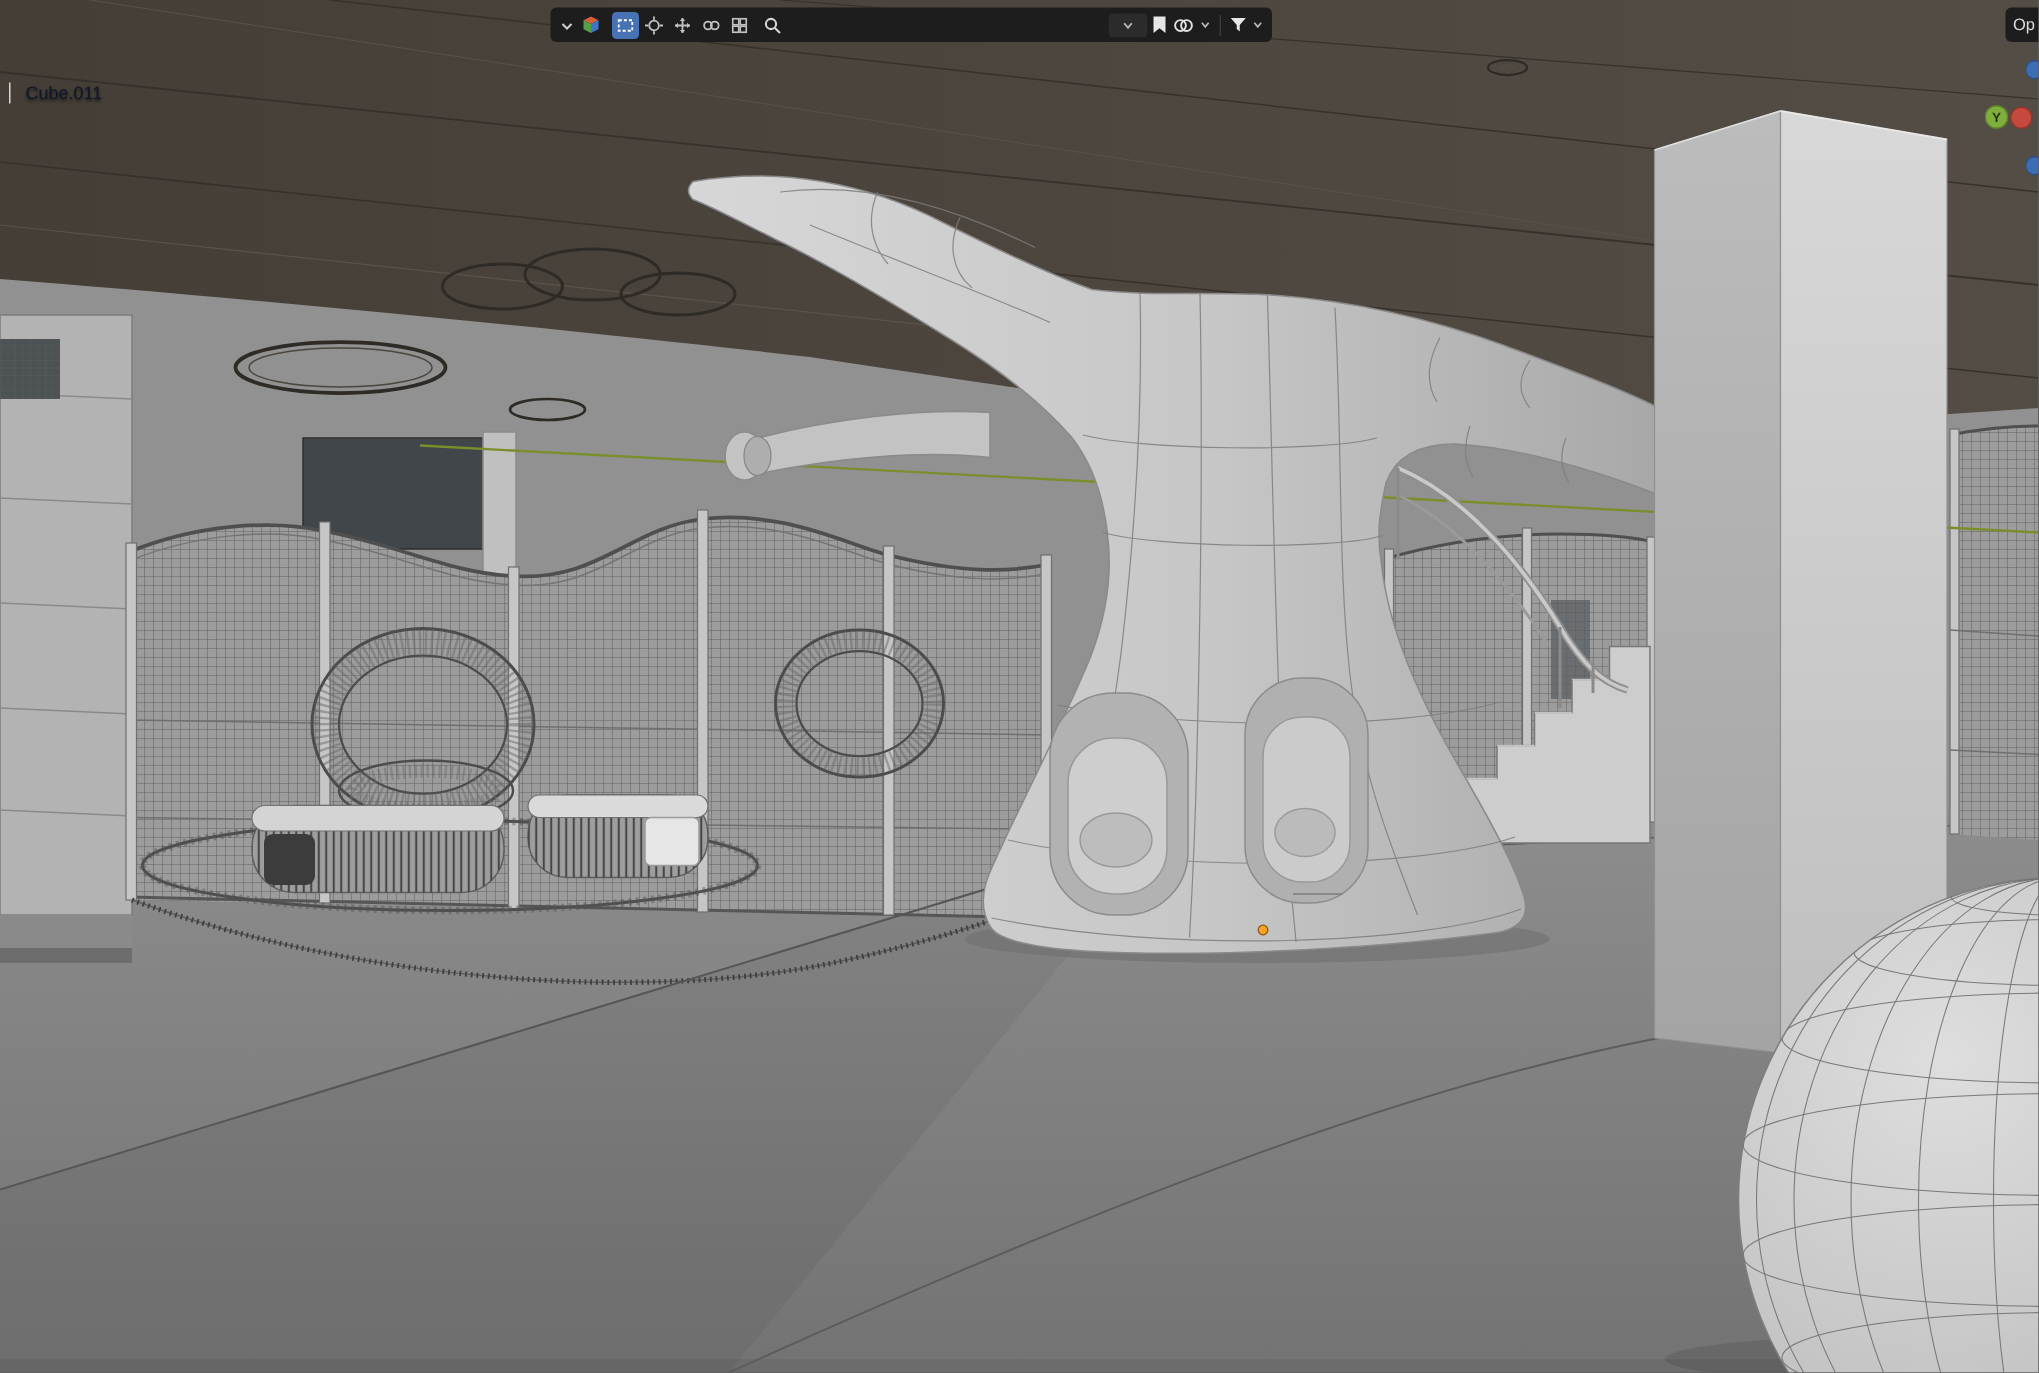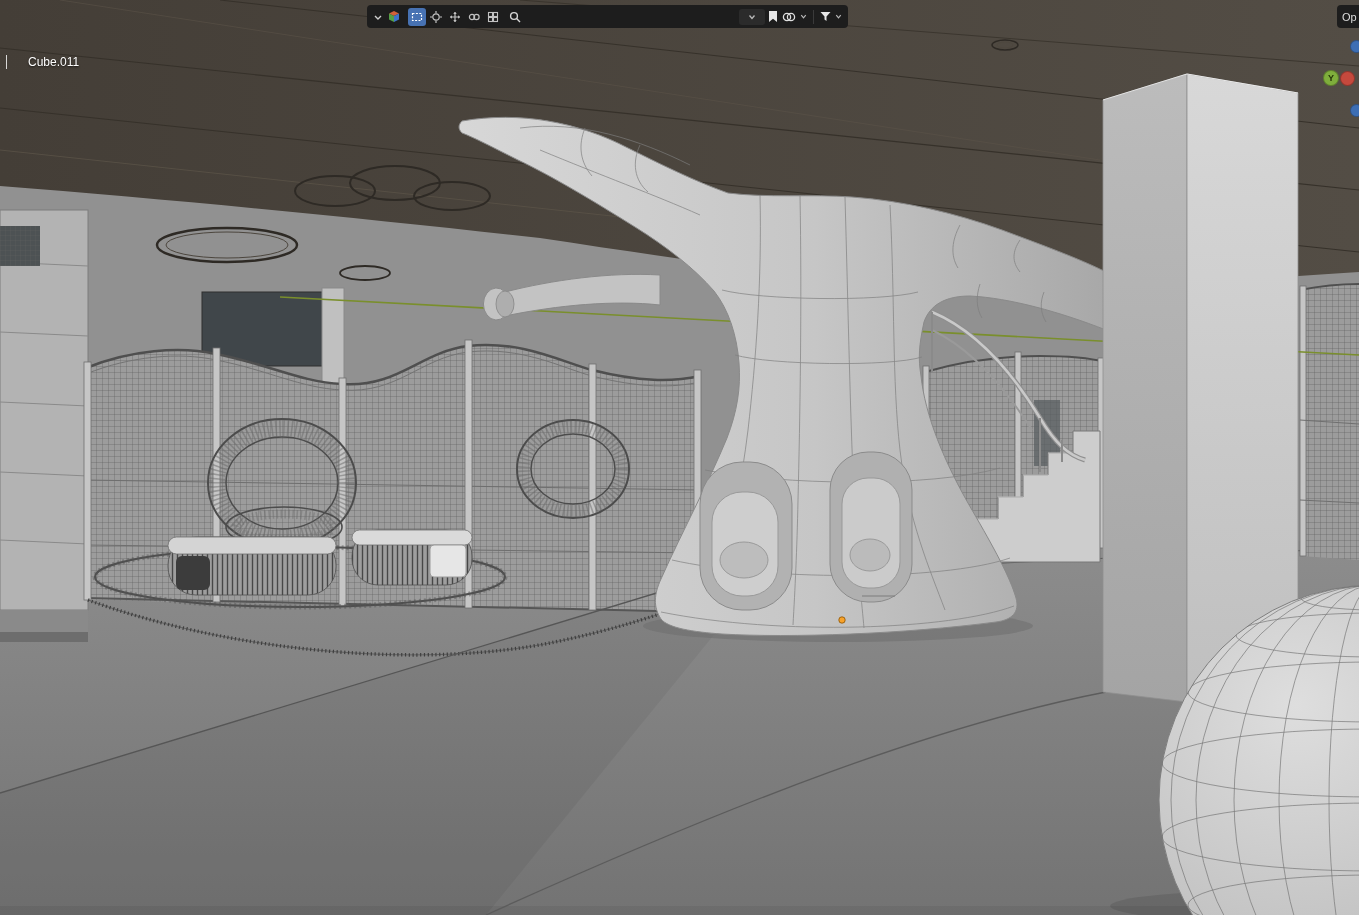--- a/index.html
+++ b/index.html
@@ -20,21 +20,21 @@
   .hdrop{width:26px;height:16px;background:#2b2b2b;border-radius:3px;
          display:flex;align-items:center;justify-content:center;}
   .hsep{width:1px;height:14px;background:#3a3a3a;margin:0 3px;}
   
   .optpill{position:absolute;left:1337px;top:5px;width:26px;height:23px;
            background:#1d1d1d;border-radius:4px 0 0 4px;color:#dddddd;
            font-size:11px;display:flex;align-items:center;padding-left:5px;
            box-sizing:border-box;z-index:20;}
   
   .objlabel{position:absolute;left:6px;top:55px;display:flex;align-items:center;
-            gap:21px;z-index:15;color:#ffffff;font-size:12px;
+            gap:10px;z-index:15;color:#0f172a;font-size:12px;
             text-shadow:0 1px 2px rgba(0,0,0,.65);}
   .objlabel .caret{width:1px;height:14px;background:rgba(255,255,255,.8);}
   
   .gball{position:absolute;border-radius:50%;z-index:18;
          display:flex;align-items:center;justify-content:center;
          font-size:9px;font-weight:bold;border:1px solid rgba(0,0,0,.25);box-sizing:border-box;}
   .gball.z1{left:1350px;top:40px;width:13px;height:13px;background:#3d6eb4;}
   .gball.y {left:1323px;top:70px;width:16px;height:16px;background:#7fae3c;color:#233307;}
   .gball.x {left:1340px;top:71px;width:15px;height:15px;background:#c5493d;}
   .gball.z2{left:1350px;top:104px;width:13px;height:13px;background:#3d6eb4;}

